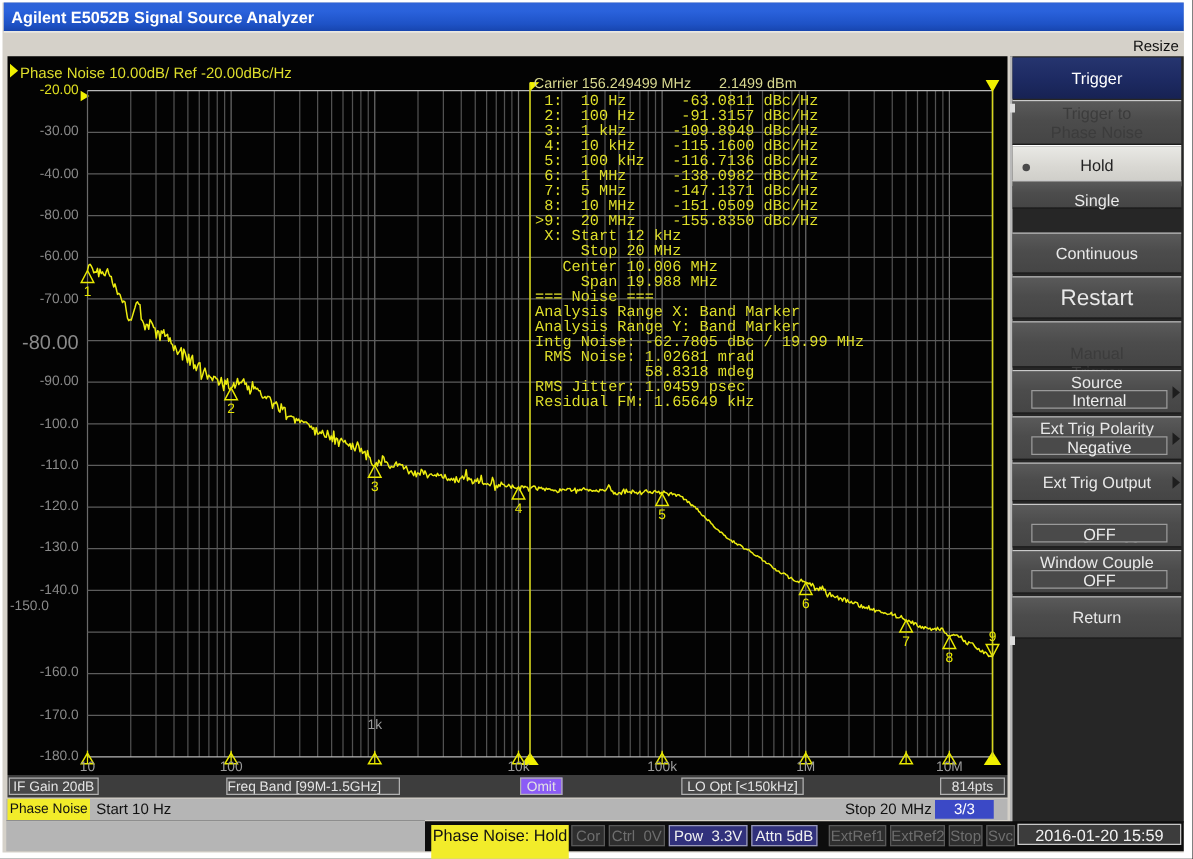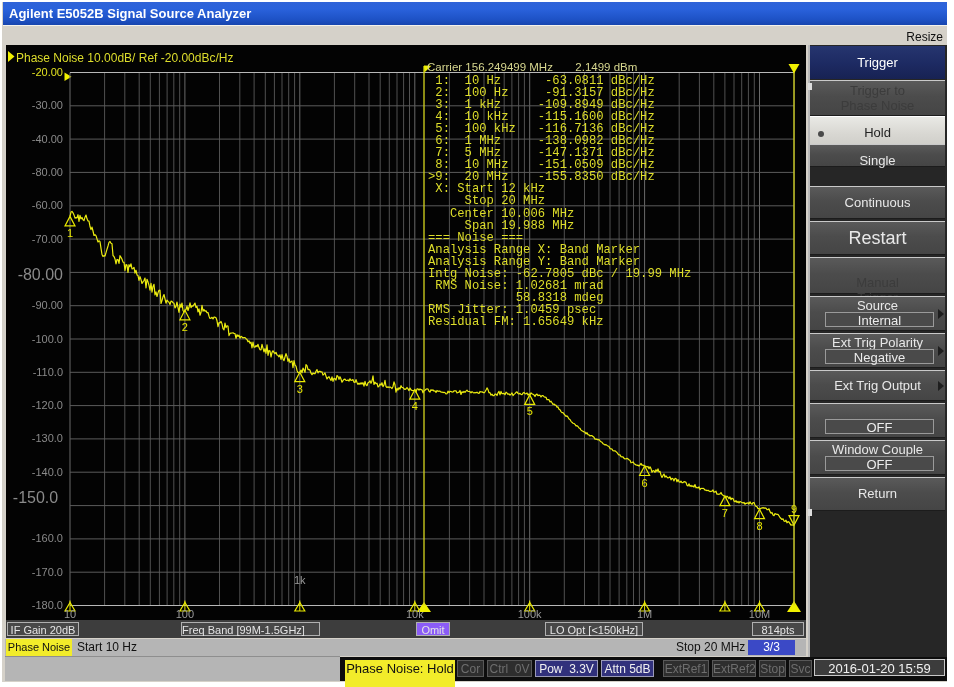--- a/index.html
+++ b/index.html
@@ -144,21 +144,21 @@
 <div style="position:absolute;left:8px;top:165.9px;width:55px;text-align:right;color:#8a8a8a;font-size:11px">-80.00</div>
 <div style="position:absolute;left:8px;top:199.2px;width:55px;text-align:right;color:#8a8a8a;font-size:11px">-60.00</div>
 <div style="position:absolute;left:8px;top:232.6px;width:55px;text-align:right;color:#8a8a8a;font-size:11px">-70.00</div>
 <div style="position:absolute;left:8px;top:265.9px;width:55px;text-align:right;color:#8a8a8a;font-size:16px">-80.00</div>
 <div style="position:absolute;left:8px;top:299.2px;width:55px;text-align:right;color:#8a8a8a;font-size:11px">-90.00</div>
 <div style="position:absolute;left:8px;top:332.5px;width:55px;text-align:right;color:#8a8a8a;font-size:11px">-100.0</div>
 <div style="position:absolute;left:8px;top:365.8px;width:55px;text-align:right;color:#8a8a8a;font-size:11px">-110.0</div>
 <div style="position:absolute;left:8px;top:399.1px;width:55px;text-align:right;color:#8a8a8a;font-size:11px">-120.0</div>
 <div style="position:absolute;left:8px;top:432.4px;width:55px;text-align:right;color:#8a8a8a;font-size:11px">-130.0</div>
 <div style="position:absolute;left:8px;top:465.8px;width:55px;text-align:right;color:#8a8a8a;font-size:11px">-140.0</div>
-<div style="position:absolute;left:8px;top:489px;width:55px;text-align:center;color:#8a8a8a;font-size:16px">-150.0</div>
+<div style="position:absolute;left:8px;top:479px;width:55px;text-align:left;color:#8a8a8a;font-size:11px">-150.0</div>
 <div style="position:absolute;left:8px;top:532.4px;width:55px;text-align:right;color:#8a8a8a;font-size:11px">-160.0</div>
 <div style="position:absolute;left:8px;top:565.7px;width:55px;text-align:right;color:#8a8a8a;font-size:11px">-170.0</div>
 <div style="position:absolute;left:8px;top:599.0px;width:55px;text-align:right;color:#8a8a8a;font-size:11px">-180.0</div>
 <div style="position:absolute;left:45.0px;top:608px;width:50px;text-align:center;color:#9a9a9a;font-size:11px">10</div>
 <div style="position:absolute;left:159.9px;top:608px;width:50px;text-align:center;color:#9a9a9a;font-size:11px">100</div>
 <div style="position:absolute;left:274.8px;top:574px;width:50px;text-align:center;color:#9a9a9a;font-size:11px">1k</div>
 <div style="position:absolute;left:389.8px;top:608px;width:50px;text-align:center;color:#9a9a9a;font-size:11px">10k</div>
 <div style="position:absolute;left:504.7px;top:608px;width:50px;text-align:center;color:#9a9a9a;font-size:11px">100k</div>
 <div style="position:absolute;left:619.6px;top:608px;width:50px;text-align:center;color:#9a9a9a;font-size:11px">1M</div>
 <div style="position:absolute;left:734.5px;top:608px;width:50px;text-align:center;color:#9a9a9a;font-size:11px">10M</div>

